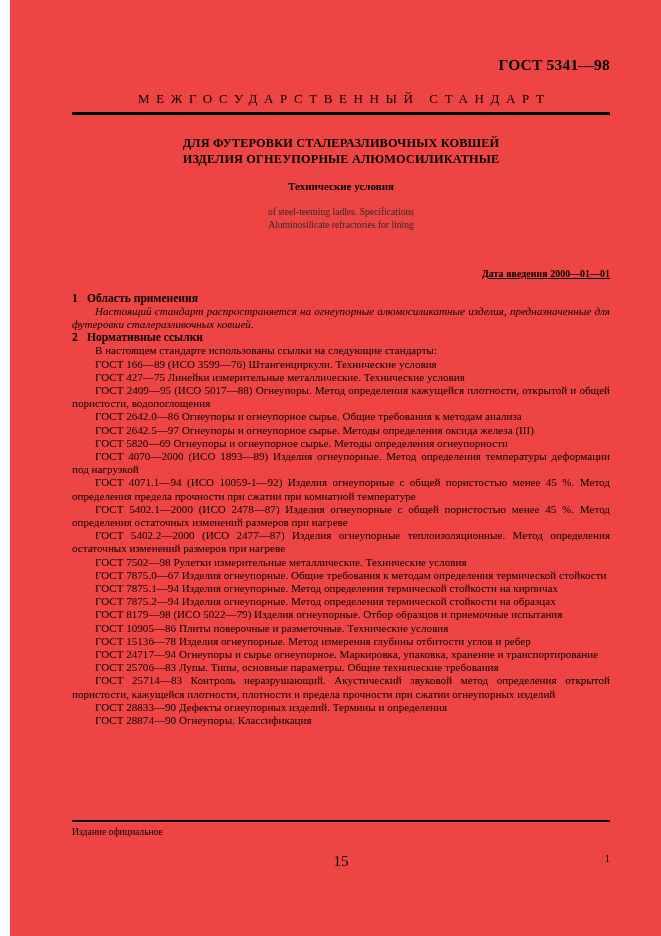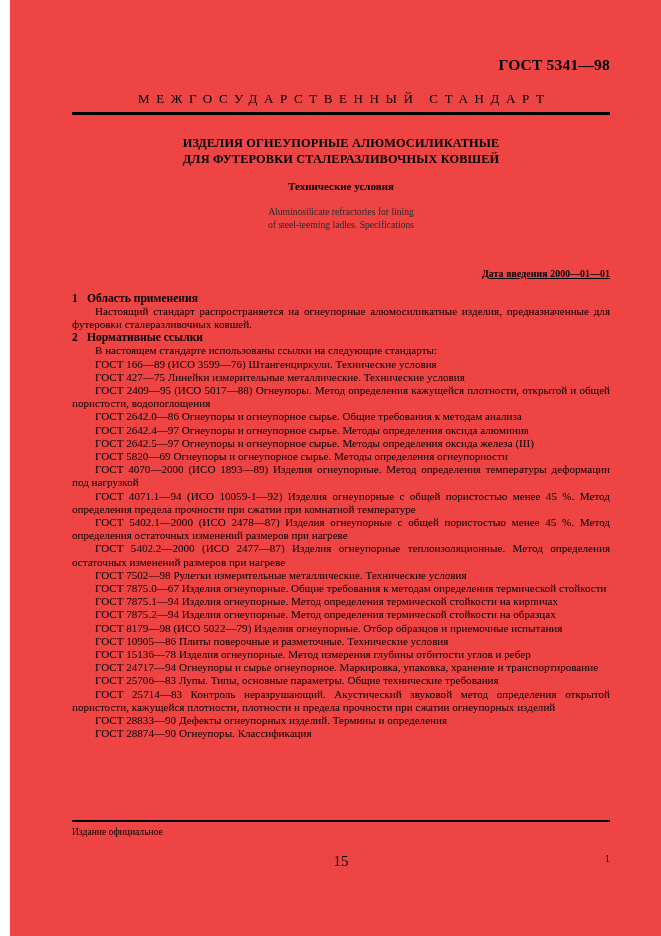--- a/index.html
+++ b/index.html
@@ -108,20 +108,21 @@
     display: inline-block;
     width: 15px;
   }
   p.para {
     margin: 0;
     font-size: 11.1px;
     line-height: 13.2px;
     text-align: justify;
     text-indent: 23px;
     hyphens: manual;
+    font-style: italic;
   }
   p.ref {
     margin: 0;
     font-size: 11.1px;
     line-height: 13.2px;
     text-align: justify;
     text-indent: 23px;
   }
   p.ref.nojust { text-align: left; }
   .sp-before-2 { margin-top: 13px; }
@@ -163,29 +164,29 @@
 
 <div class="page">
 
   <div class="doc-code">ГОСТ 5341—98</div>
 
   <div class="std-word">МЕЖГОСУДАРСТВЕННЫЙ СТАНДАРТ</div>
 
   <div class="rule-top"></div>
 
   <div class="title-main">
+    <div>ДЛЯ ФУТЕРОВКИ СТАЛЕРАЗЛИВОЧНЫХ КОВШЕЙ</div>
     <div>ИЗДЕЛИЯ ОГНЕУПОРНЫЕ АЛЮМОСИЛИКАТНЫЕ</div>
-    <div>ДЛЯ ФУТЕРОВКИ СТАЛЕРАЗЛИВОЧНЫХ КОВШЕЙ</div>
   </div>
 
   <div class="title-sub">Технические условия</div>
 
   <div class="title-en">
+    <div>of steel-teeming ladles. Specifications</div>
     <div>Aluminosilicate refractories for lining</div>
-    <div>of steel-teeming ladles. Specifications</div>
   </div>
 
   <div class="intro-date">Дата введения 2000—01—01</div>
 
   <div class="body-area">
 
     <h2 class="sec">
       <span class="num">1</span><span>Область применения</span>
     </h2>
 
@@ -194,21 +195,20 @@
     <h2 class="sec sp-before-2">
       <span class="num">2</span><span>Нормативные ссылки</span>
     </h2>
 
     <p class="ref nojust sp-lead">В настоящем стандарте использованы ссылки на следующие стандарты:</p>
 
     <p class="ref nojust">ГОСТ 166—89  (ИСО 3599—76) Штангенциркули. Технические условия</p>
     <p class="ref nojust">ГОСТ 427—75  Линейки измерительные металлические. Технические условия</p>
     <p class="ref">ГОСТ 2409—95 (ИСО 5017—88)  Огнеупоры. Метод определения кажущейся плотности, открытой и общей пористости, водопоглощения</p>
     <p class="ref nojust">ГОСТ 2642.0—86  Огнеупоры и огнеупорное сырье. Общие требования к методам анализа</p>
-    <p class="ref nojust">ГОСТ 2642.4—97  Огнеупоры и огнеупорное сырье. Методы определения оксида алюминия</p>
     <p class="ref nojust">ГОСТ 2642.5—97  Огнеупоры и огнеупорное сырье. Методы определения оксида железа (III)</p>
     <p class="ref nojust">ГОСТ 5820—69  Огнеупоры и огнеупорное сырье. Методы определения огнеупорности</p>
     <p class="ref">ГОСТ 4070—2000  (ИСО 1893—89)  Изделия огнеупорные. Метод определения температуры деформации под нагрузкой</p>
     <p class="ref">ГОСТ 4071.1—94 (ИСО 10059-1—92)  Изделия огнеупорные с общей пористостью менее 45 %. Метод определения предела прочности при сжатии при комнатной температуре</p>
     <p class="ref">ГОСТ 5402.1—2000  (ИСО 2478—87)  Изделия огнеупорные с общей пористостью менее 45 %. Метод определения остаточных изменений размеров при нагреве</p>
     <p class="ref">ГОСТ 5402.2—2000  (ИСО 2477—87)  Изделия огнеупорные теплоизоляционные. Метод определения остаточных изменений размеров при нагреве</p>
     <p class="ref nojust">ГОСТ 7502—98  Рулетки измерительные металлические. Технические условия</p>
     <p class="ref">ГОСТ 7875.0—67  Изделия огнеупорные. Общие требования к методам определения термической стойкости</p>
     <p class="ref">ГОСТ 7875.1—94  Изделия огнеупорные. Метод определения термической стойкости на кирпичах</p>
     <p class="ref nojust">ГОСТ 7875.2—94  Изделия огнеупорные. Метод определения термической стойкости на образцах</p>

